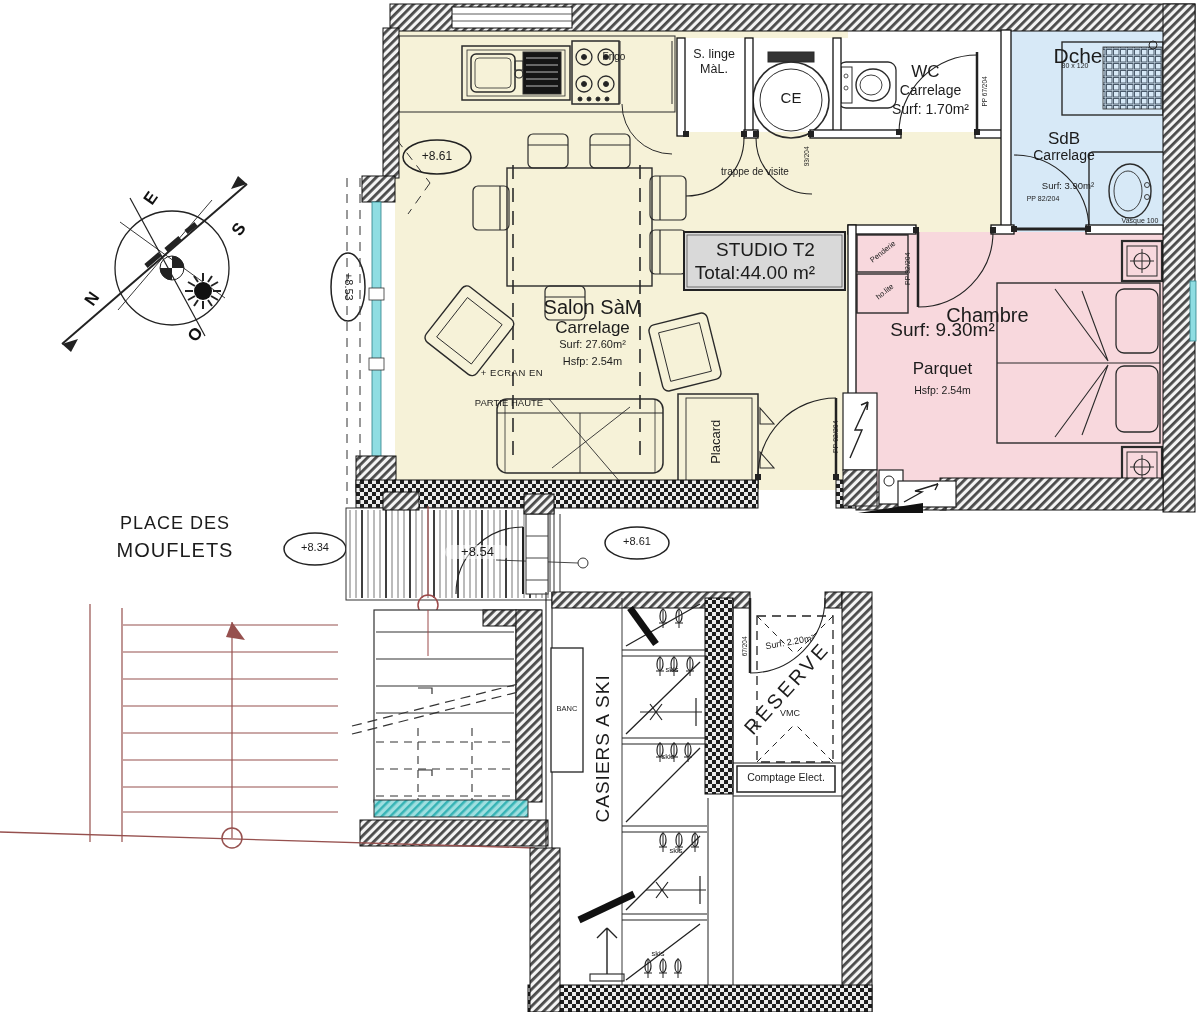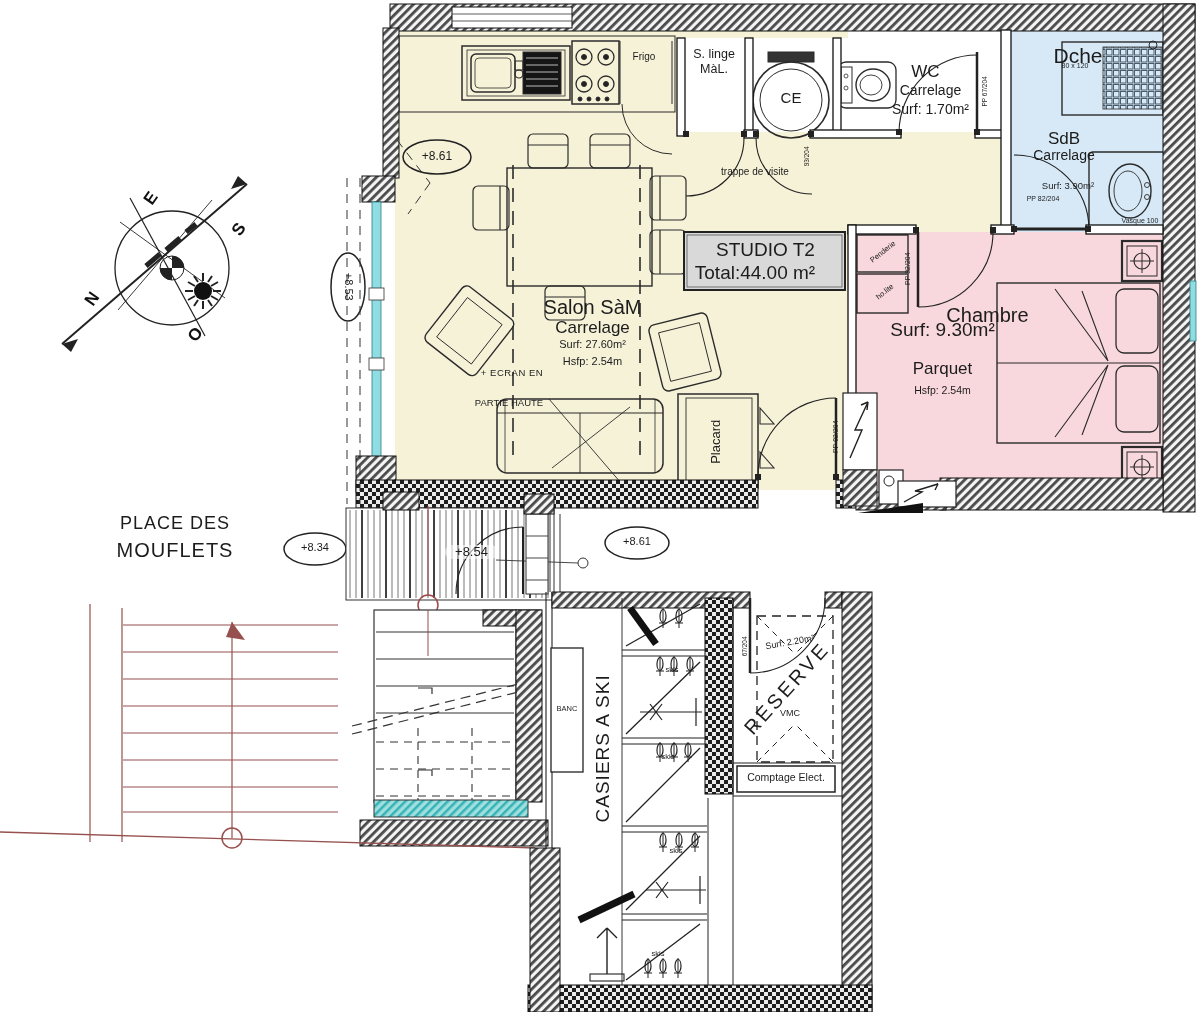--- a/index.html
+++ b/index.html
@@ -390,21 +390,21 @@
         <use href="#ski" transform="translate(678,968)"></use>
   </g>
   <g stroke="#222" fill="none">
     <path d="M640,712 H702 M696,698 V726 M650,704 L662,720 M662,704 L650,720" stroke-width="1.2"></path>
     <path d="M646,890 H706 M700,876 V904 M656,882 L668,898 M668,882 L656,898" stroke-width="1.2"></path>
     <path d="M607,928 V974 M597,938 L607,928 M617,938 L607,928" stroke-width="1.4"></path>
     <rect x="590" y="974" width="34" height="7" stroke-width="1.1"></rect>
   </g>
 </svg>
 
-<div class="t" style="left:618px;top:52px;width:52px;font-size:10px;">Frigo</div>
+<div class="t" style="left:588px;top:52px;width:52px;font-size:10px;">Frigo</div>
 <div class="t" style="left:684px;top:48px;width:60px;font-size:12.5px;text-align:center;">S. linge</div>
 <div class="t" style="left:684px;top:63px;width:60px;font-size:12.5px;">MàL.</div>
 <div class="t" style="left:771px;top:90px;width:40px;font-size:15px;">CE</div>
 <div class="t" style="left:878px;top:63px;width:95px;font-size:17px;">WC</div>
 <div class="t" style="left:878px;top:83px;width:105px;font-size:14px;">Carrelage</div>
 <div class="t" style="left:878px;top:102px;width:105px;font-size:14px;">Surf: 1.70m²</div>
 <div class="t rotm90" style="left:957px;top:88px;width:56px;font-size:6.5px;">PP 67/204</div>
 <div class="t" style="left:1048px;top:45px;width:60px;font-size:21px;">Dche</div>
 <div class="t" style="left:1050px;top:62px;width:50px;font-size:7px;">80 x 120</div>
 <div class="t" style="left:1010px;top:130px;width:108px;font-size:17px;">SdB</div>
@@ -430,21 +430,21 @@
 <div class="t" style="left:855px;top:320px;width:175px;font-size:19px;">Surf: 9.30m²</div>
 <div class="t" style="left:855px;top:360px;width:175px;font-size:17px;">Parquet</div>
 <div class="t" style="left:855px;top:385px;width:175px;font-size:10.5px;">Hsfp: 2.54m</div>
 <div class="t rotm38" style="left:856px;top:248px;width:54px;font-size:7.5px;">Penderie</div>
 <div class="t rotm38" style="left:858px;top:288px;width:54px;font-size:7.5px;">ho.lite</div>
 <div class="t rotm90" style="left:880px;top:265px;width:56px;font-size:7px;">PP 82/204</div>
 
 <div class="t" style="left:407px;top:150px;width:60px;font-size:12px;">+8.61</div>
 <div class="t rot90" style="left:318px;top:281px;width:60px;font-size:11px;">+8.53</div>
 <div class="t" style="left:285px;top:542px;width:60px;font-size:11px;">+8.34</div>
-<div class="t halo" style="left:445px;top:545px;width:53px;font-size:13px;">+8.54</div>
+<div class="t halo" style="left:445px;top:545px;width:65px;font-size:13px;">+8.54</div>
 <div class="t" style="left:607px;top:536px;width:60px;font-size:11px;">+8.61</div>
 
 <div class="t" style="left:100px;top:514px;width:150px;font-size:18px;letter-spacing:1px;">PLACE DES</div>
 <div class="t" style="left:100px;top:540px;width:150px;font-size:20px;letter-spacing:1px;">MOUFLETS</div>
 
 <div class="t" style="left:551px;top:705px;width:32px;font-size:7.5px;">BANC</div>
 <div class="t rotm90" style="left:530px;top:740px;width:145px;font-size:19px;letter-spacing:1px;">CASIERS A SKI</div>
 <div class="t" style="left:657px;top:666px;width:30px;font-size:7.5px;">skis</div>
 <div class="t" style="left:653px;top:753px;width:30px;font-size:7.5px;">skis</div>
 <div class="t" style="left:661px;top:847px;width:30px;font-size:7.5px;">skis</div>

